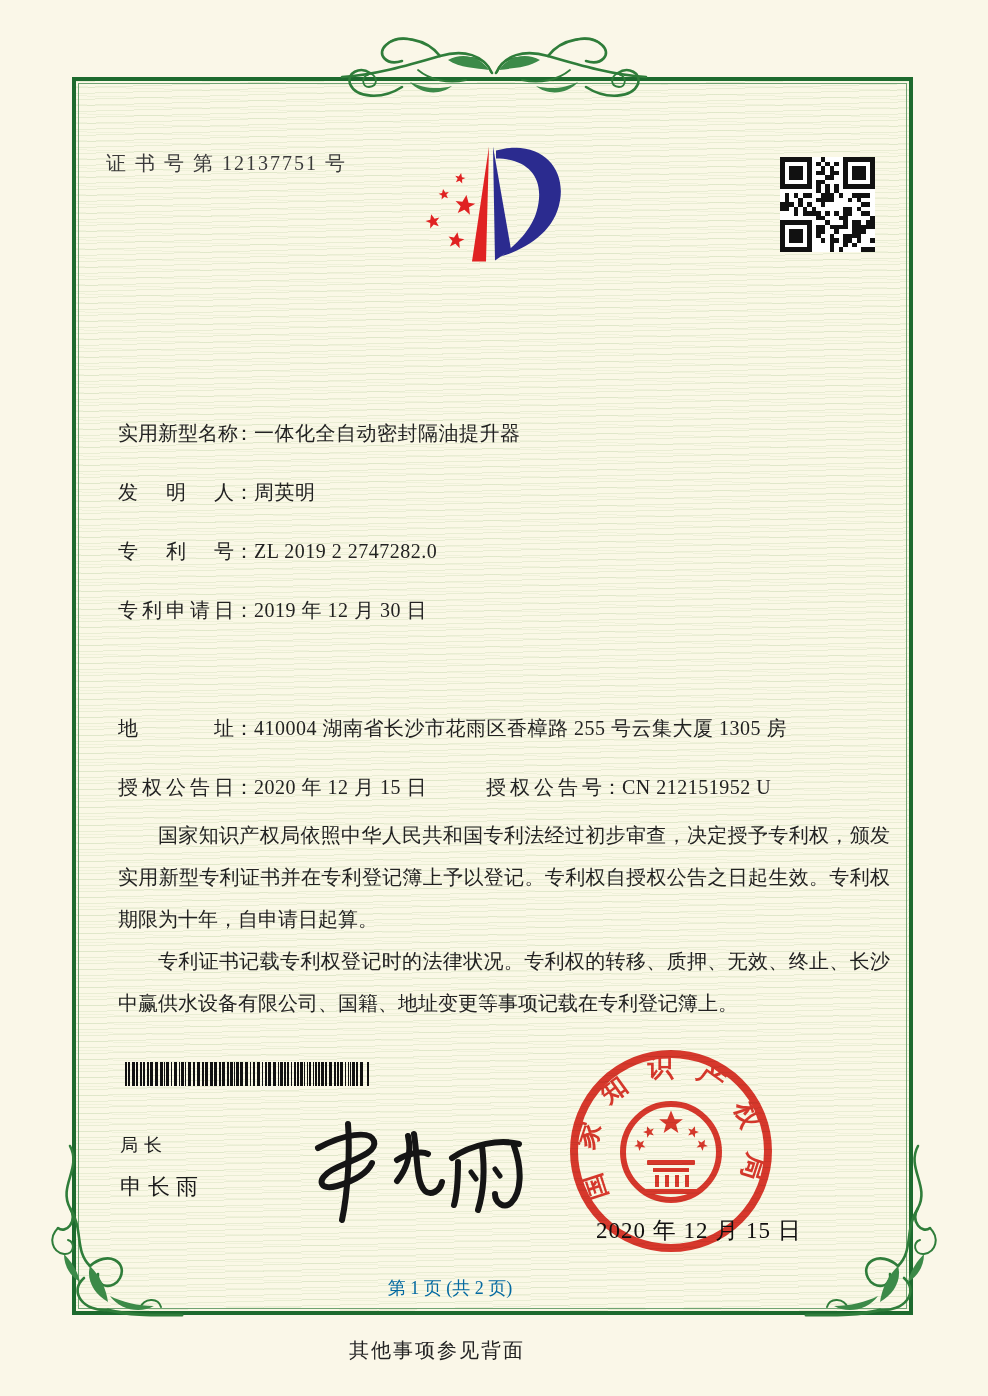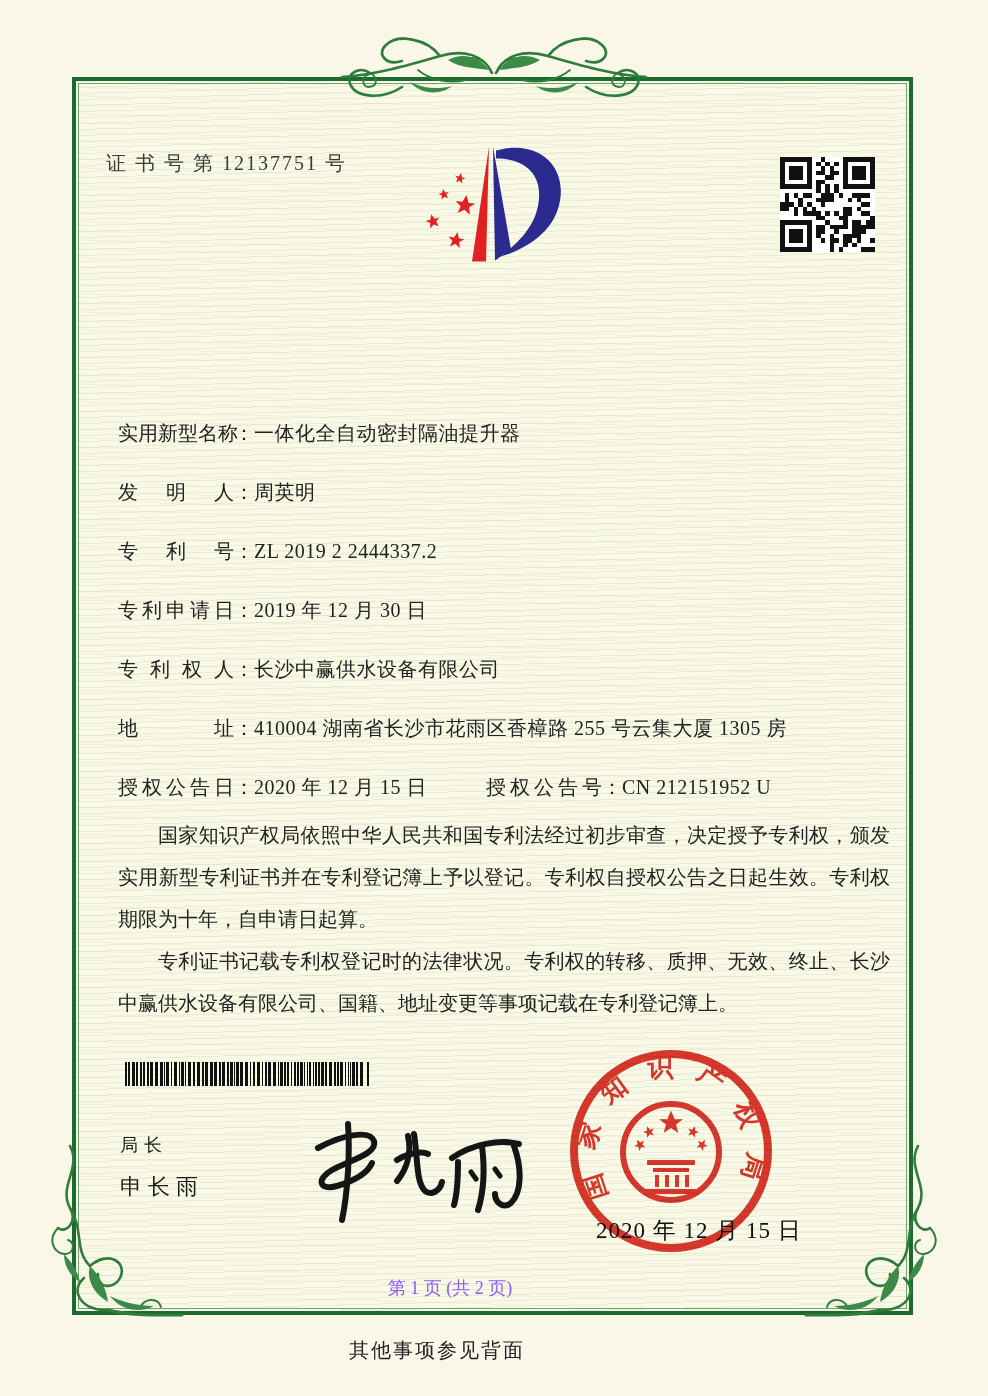--- a/index.html
+++ b/index.html
@@ -61,21 +61,21 @@
     font-size:20px;line-height:42px;text-align:justify;color:#222;
   }
   .paras p{margin:0;text-indent:2em;}
   
   .barcode{position:absolute;left:125px;top:1062px;width:245px;height:24px;}
   .officer-title{position:absolute;left:120px;top:1133px;font-size:18px;letter-spacing:6px;color:#1c1c1c;}
   .officer-name{position:absolute;left:120px;top:1172px;font-size:22px;letter-spacing:6px;color:#1c1c1c;}
   .signature{position:absolute;left:270px;top:1108px;width:270px;height:120px;}
   .seal{position:absolute;left:568px;top:1048px;width:206px;height:206px;opacity:.92;mix-blend-mode:multiply;}
   .seal-date{position:absolute;left:596px;top:1215px;font-size:23px;letter-spacing:1px;color:#101010;z-index:5;}
-  .page-indicator{position:absolute;left:340px;top:1276px;width:220px;text-align:center;font-size:18px;color:#8b5cf6;}
+  .page-indicator{position:absolute;left:340px;top:1276px;width:220px;text-align:center;font-size:18px;color:#0369a1;}
   .back-note{position:absolute;left:332px;top:1337px;width:210px;text-align:center;font-size:20px;letter-spacing:2px;color:#222;}
 </style>
 </head>
 <body>
 
 <div class="page">
 
   <div class="frame">
     <div class="frame-inner"></div>
   </div>
@@ -285,27 +285,24 @@
     </svg>
 
 
   <div class="row" style="top:420px">
     <span class="flabel">实用新型名称</span><span class="fcolon">：</span><span class="fvalue">一体化全自动密封隔油提升器</span>
   </div>
   <div class="row" style="top:479px">
     <span class="flabel">发明人</span><span class="fcolon">：</span><span class="fvalue">周英明</span>
   </div>
   <div class="row" style="top:538px">
-    <span class="flabel">专利号</span><span class="fcolon">：</span><span class="fvalue">ZL 2019 2 2444337.2</span>
+    <span class="flabel">专利号</span><span class="fcolon">：</span><span class="fvalue">ZL 2019 2 2747282.0</span>
   </div>
   <div class="row" style="top:597px">
     <span class="flabel">专利申请日</span><span class="fcolon">：</span><span class="fvalue">2019 年 12 月 30 日</span>
-  </div>
-  <div class="row" style="top:656px">
-    <span class="flabel">专利权人</span><span class="fcolon">：</span><span class="fvalue">长沙中赢供水设备有限公司</span>
   </div>
   <div class="row" style="top:715px">
     <span class="flabel">地址</span><span class="fcolon">：</span><span class="fvalue">410004 湖南省长沙市花雨区香樟路 255 号云集大厦 1305 房</span>
   </div>
   <div class="row" style="top:774px">
     <span class="flabel">授权公告日</span><span class="fcolon">：</span><span class="fvalue">2020 年 12 月 15 日</span>
     <span class="row2col">
       <span class="flabel">授权公告号</span><span class="fcolon">：</span><span class="fvalue">CN 212151952 U</span>
     </span>
   </div>

